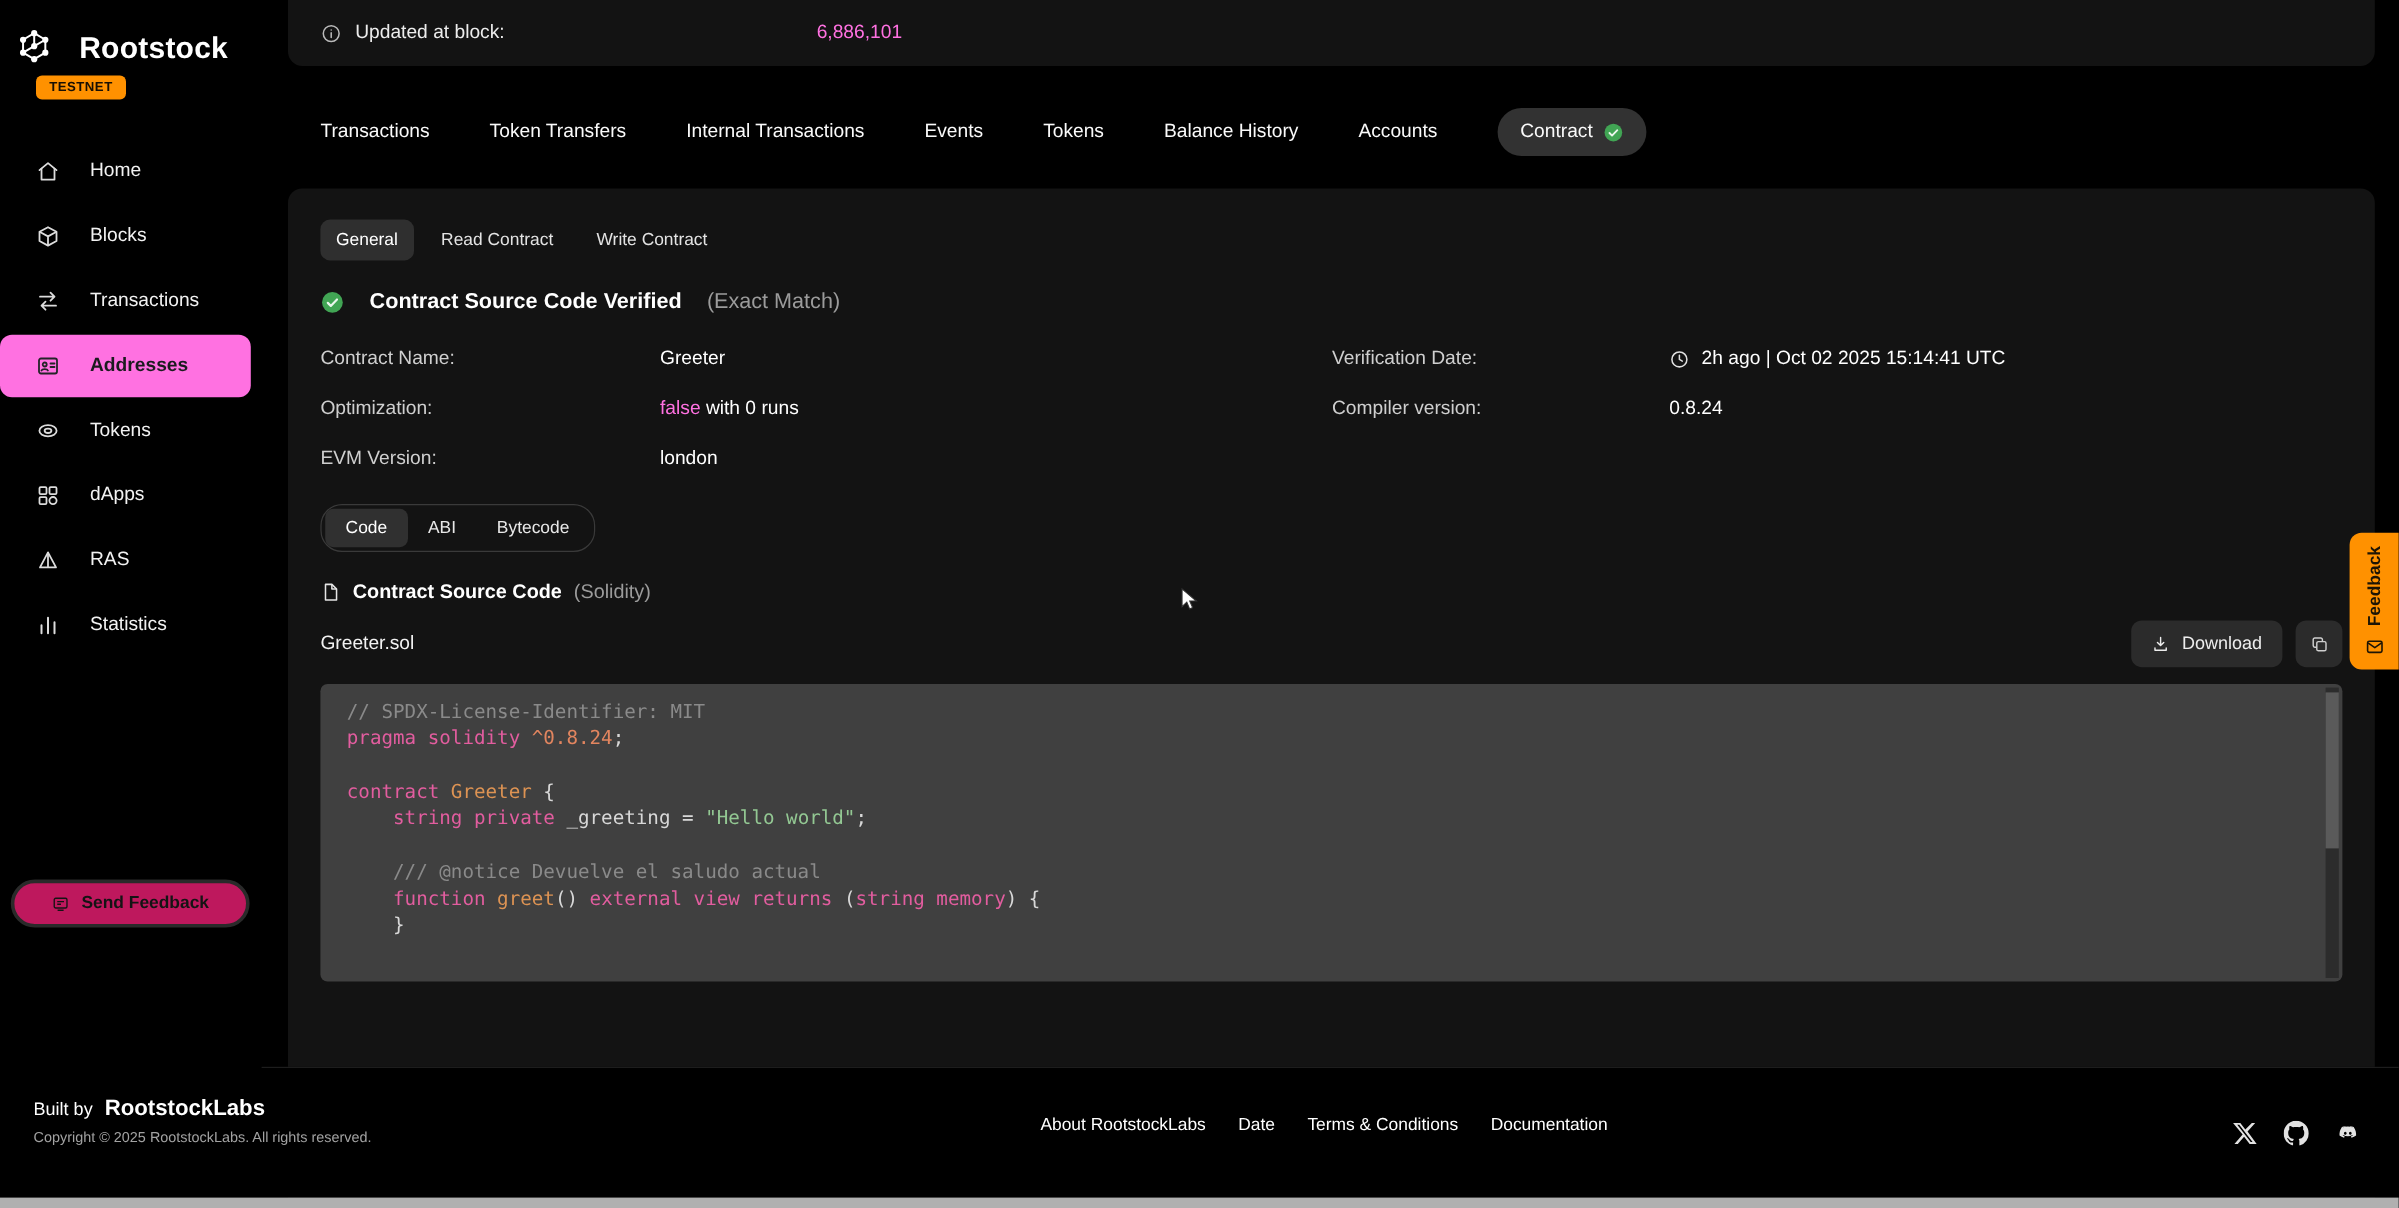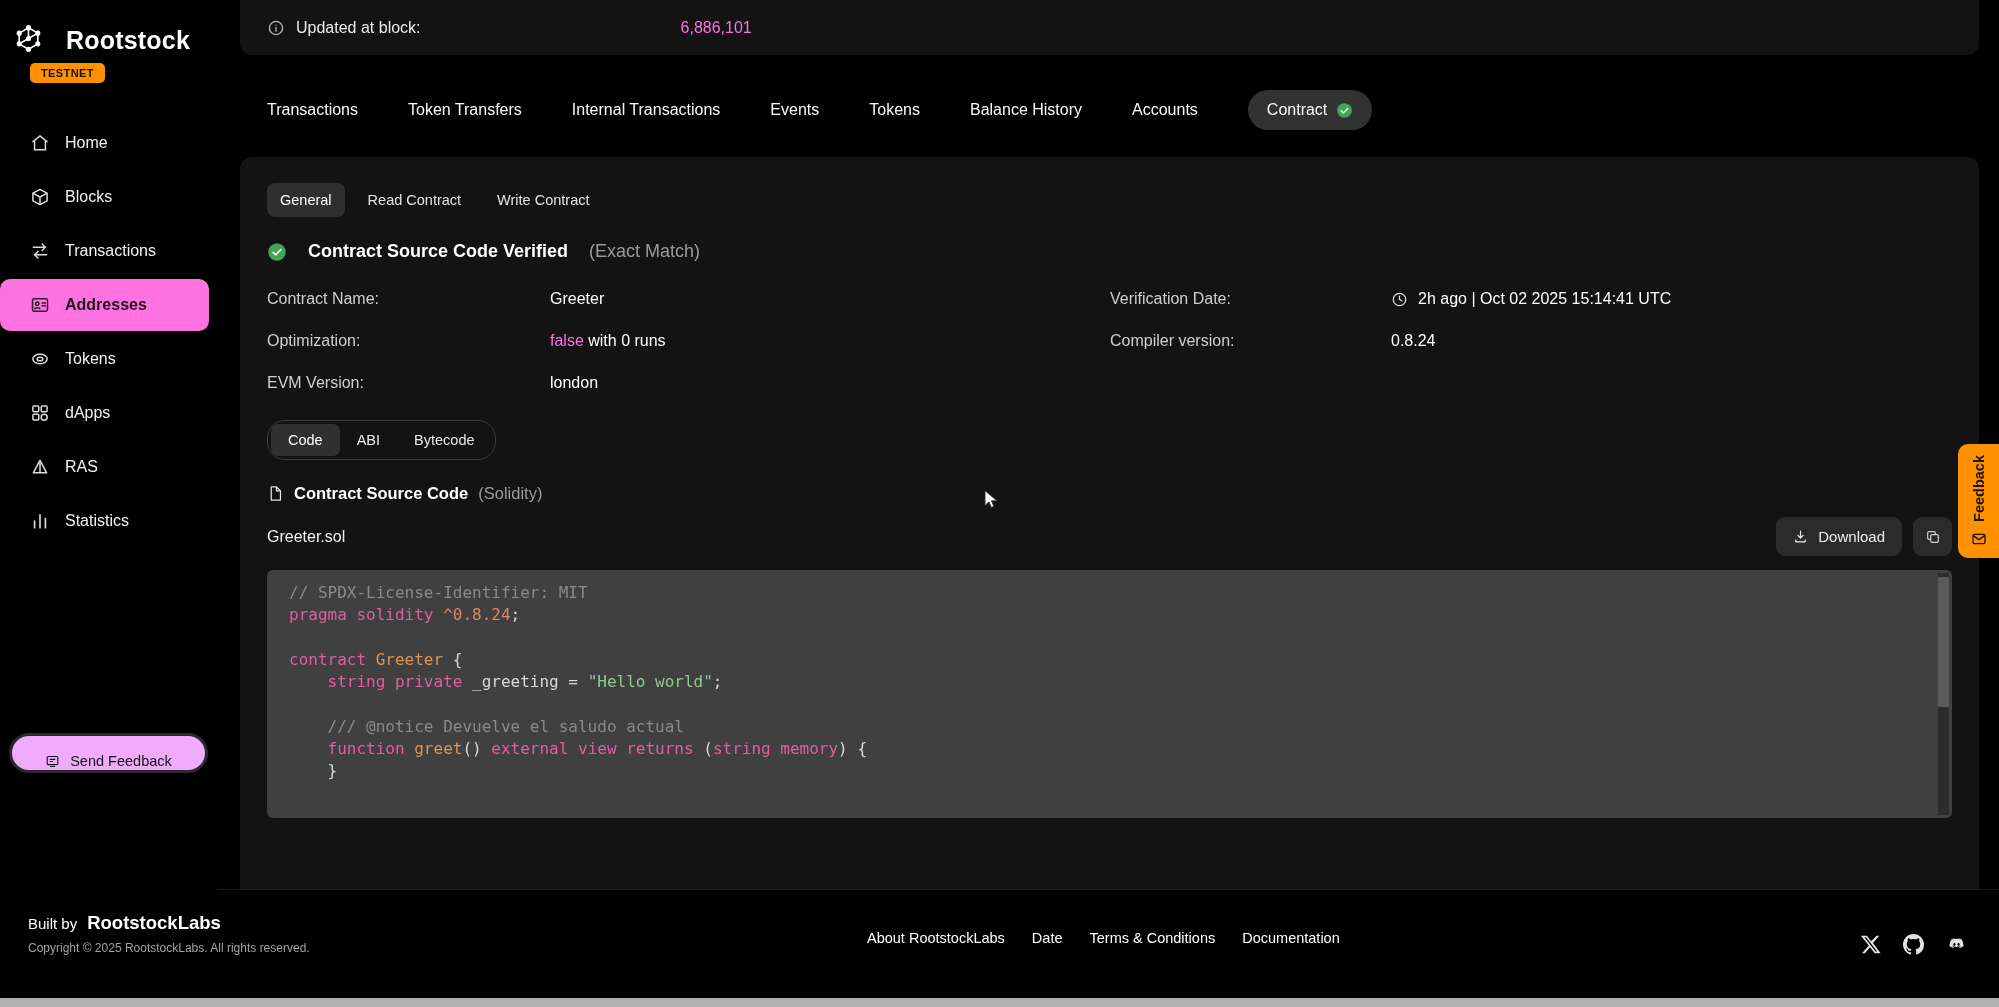--- a/index.html
+++ b/index.html
@@ -11,28 +11,28 @@
   .i18{width:18px;height:18px}.i20{width:20px;height:20px}
   .i33{width:33px;height:33px}
 
   
   .sidebar { position:absolute; left:0; top:0; width:218px; height:900px; background:#000; z-index:4; }
   .logo-row { display:flex; align-items:flex-end; gap:21px; padding:22px 0 0 12px; cursor:pointer; }
   .logo-text { font-size:25px; font-weight:700; letter-spacing:.2px; }
   .testnet-badge { display:inline-block; margin:8px 0 0 30px; background:#ff9100; color:#181004;
     font-size:11px; font-weight:700; padding:4px 11px; border-radius:5px; letter-spacing:.4px; }
   .nav { margin-top:34px; display:flex; flex-direction:column; gap:2px; }
-  .nav-item { display:flex; align-items:center; gap:15px; height:52px; padding-left:30px;
+  .nav-item { display:flex; align-items:center; gap:25px; height:52px; padding-left:30px;
     font-size:16px; color:#f2f2f2; cursor:pointer; }
   .nav-item .icon { color:#dcdcdc; }
   .nav-item.active { background:#ff71e1; color:#1b1b1e; border-radius:10px; margin-right:9px; font-weight:600; }
   .nav-item.active .icon { color:#242428; }
-  .send-feedback { position:absolute; left:9px; bottom:127px; width:199px; height:40px; background:#f0abfc;
-    color:#141414; border-radius:20px; display:flex; align-items:flex-end; justify-content:center; gap:10px;
-    font-size:14.5px; font-weight:400; border:3px solid #2a2a2a; cursor:pointer;
+  .send-feedback { position:absolute; left:9px; bottom:127px; width:199px; height:40px; background:#be185d;
+    color:#141414; border-radius:20px; display:flex; align-items:center; justify-content:center; gap:10px;
+    font-size:14.5px; font-weight:700; border:3px solid #2a2a2a; cursor:pointer;
     font-family:"Liberation Sans",sans-serif; }
 
   
   .main { position:absolute; left:218px; right:0; top:0; }
   .topbar { margin:0 20px 0 22px; height:55px; background:#131313; border-radius:0 0 12px 12px;
     display:flex; align-items:center; padding-left:27px; }
   .topbar .icon { color:#b9b9b9; }
   .topbar-label { font-size:16px; color:#ececec; margin-left:11px; }
   .block-number { color:#ff71e1; font-size:16px; margin-left:260px; cursor:pointer; }
 

